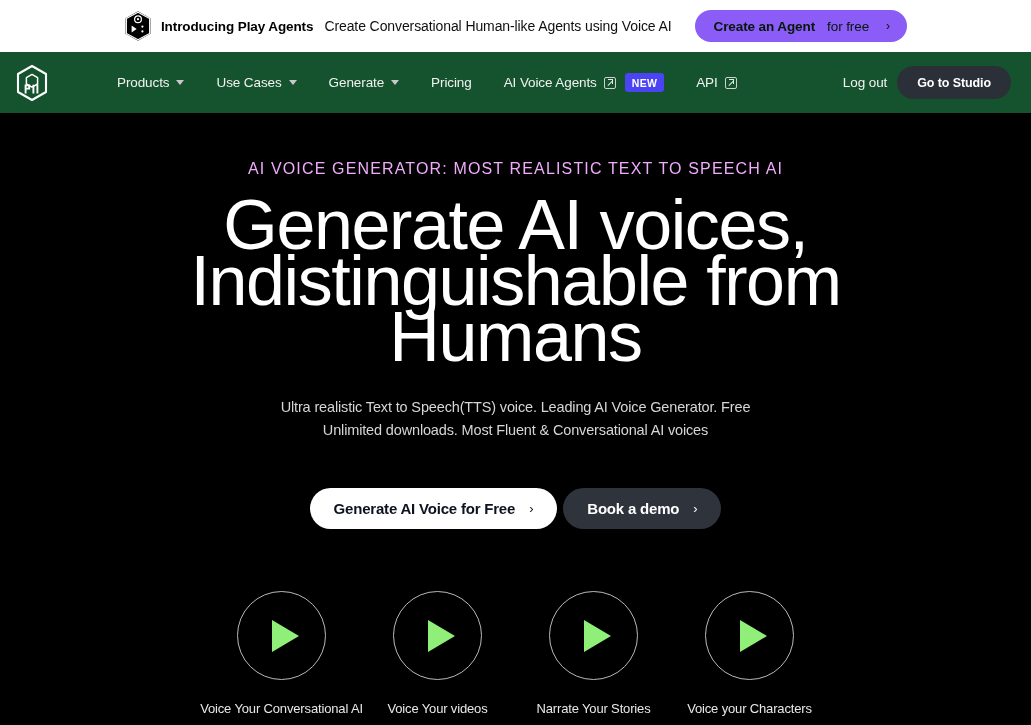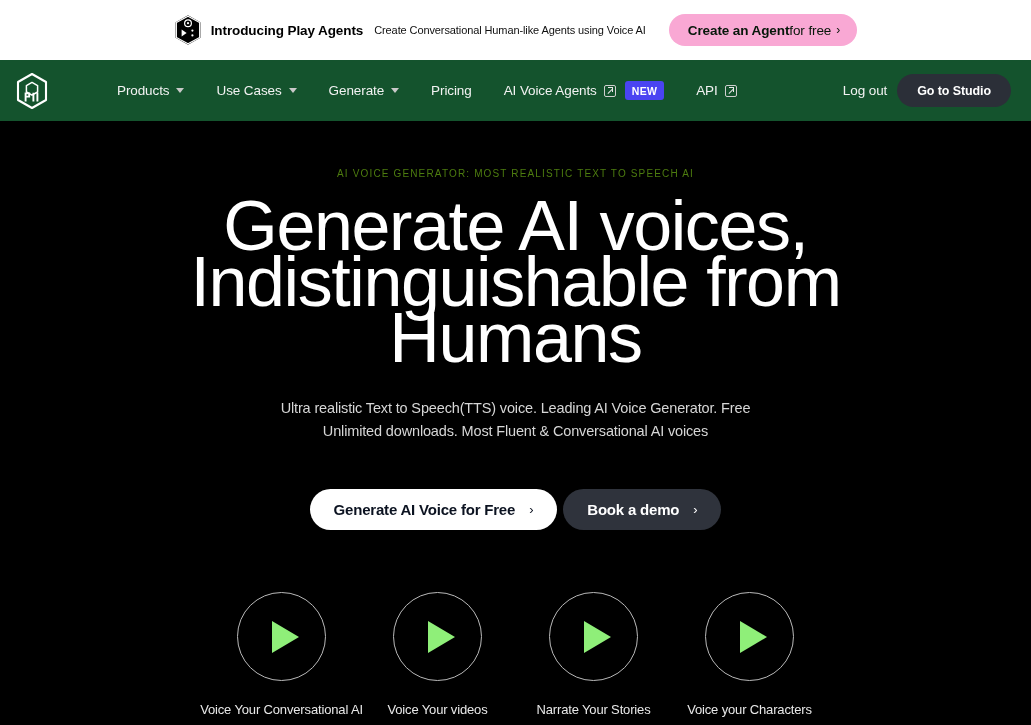--- a/index.html
+++ b/index.html
@@ -8,21 +8,21 @@
     width: 1031px;
     height: 725px;
     overflow: hidden;
     background: #000000;
     font-family: "Liberation Sans", sans-serif;
     -webkit-font-smoothing: antialiased;
   }
 
   
   #announcement-banner {
-    height: 60px;
+    height: 52px;
     width: 100%;
     background: #ffffff;
     display: flex;
     align-items: center;
     justify-content: center;
     gap: 9px;
     padding: 0 16px;
   }
   #banner-logo-icon {
     width: 28px;
@@ -31,36 +31,36 @@
     display: block;
   }
   .banner-title {
     font-size: 13.5px;
     font-weight: 700;
     color: #000000;
     letter-spacing: -0.1px;
     white-space: nowrap;
   }
   .banner-sub {
-    font-size: 11px;
+    font-size: 14px;
     font-weight: 400;
     color: #0f0f0f;
     letter-spacing: -0.1px;
     white-space: nowrap;
     margin-left: 2px;
   }
   #banner-cta-button {
     margin-left: 14px;
     height: 32px;
     border-radius: 999px;
-    background: #f9a8d4;
+    background: #8b5cf6;
     border: none;
     display: inline-flex;
     align-items: center;
-    gap: 0;
+    gap: 12px;
     padding: 0 17px 0 19px;
     cursor: pointer;
     font-family: inherit;
     white-space: nowrap;
   }
   #banner-cta-button .cta-strong {
     font-size: 13.5px;
     font-weight: 700;
     color: #06170a;
     letter-spacing: -0.1px;
@@ -193,24 +193,24 @@
     white-space: nowrap;
   }
 
   
   #hero {
     width: 100%;
     text-align: center;
     padding-top: 47px;
   }
   #hero-eyebrow {
-    font-size: 10px;
+    font-size: 16px;
     font-weight: 400;
     letter-spacing: 1.15px;
-    color: #4d7c0f;
+    color: #f0abfc;
     text-transform: uppercase;
   }
   #hero-heading {
     margin-top: 19px;
     font-size: 70px;
     line-height: 56px;
     font-weight: 400;
     color: #ffffff;
     letter-spacing: -1.4px;
     padding: 0 120px;

